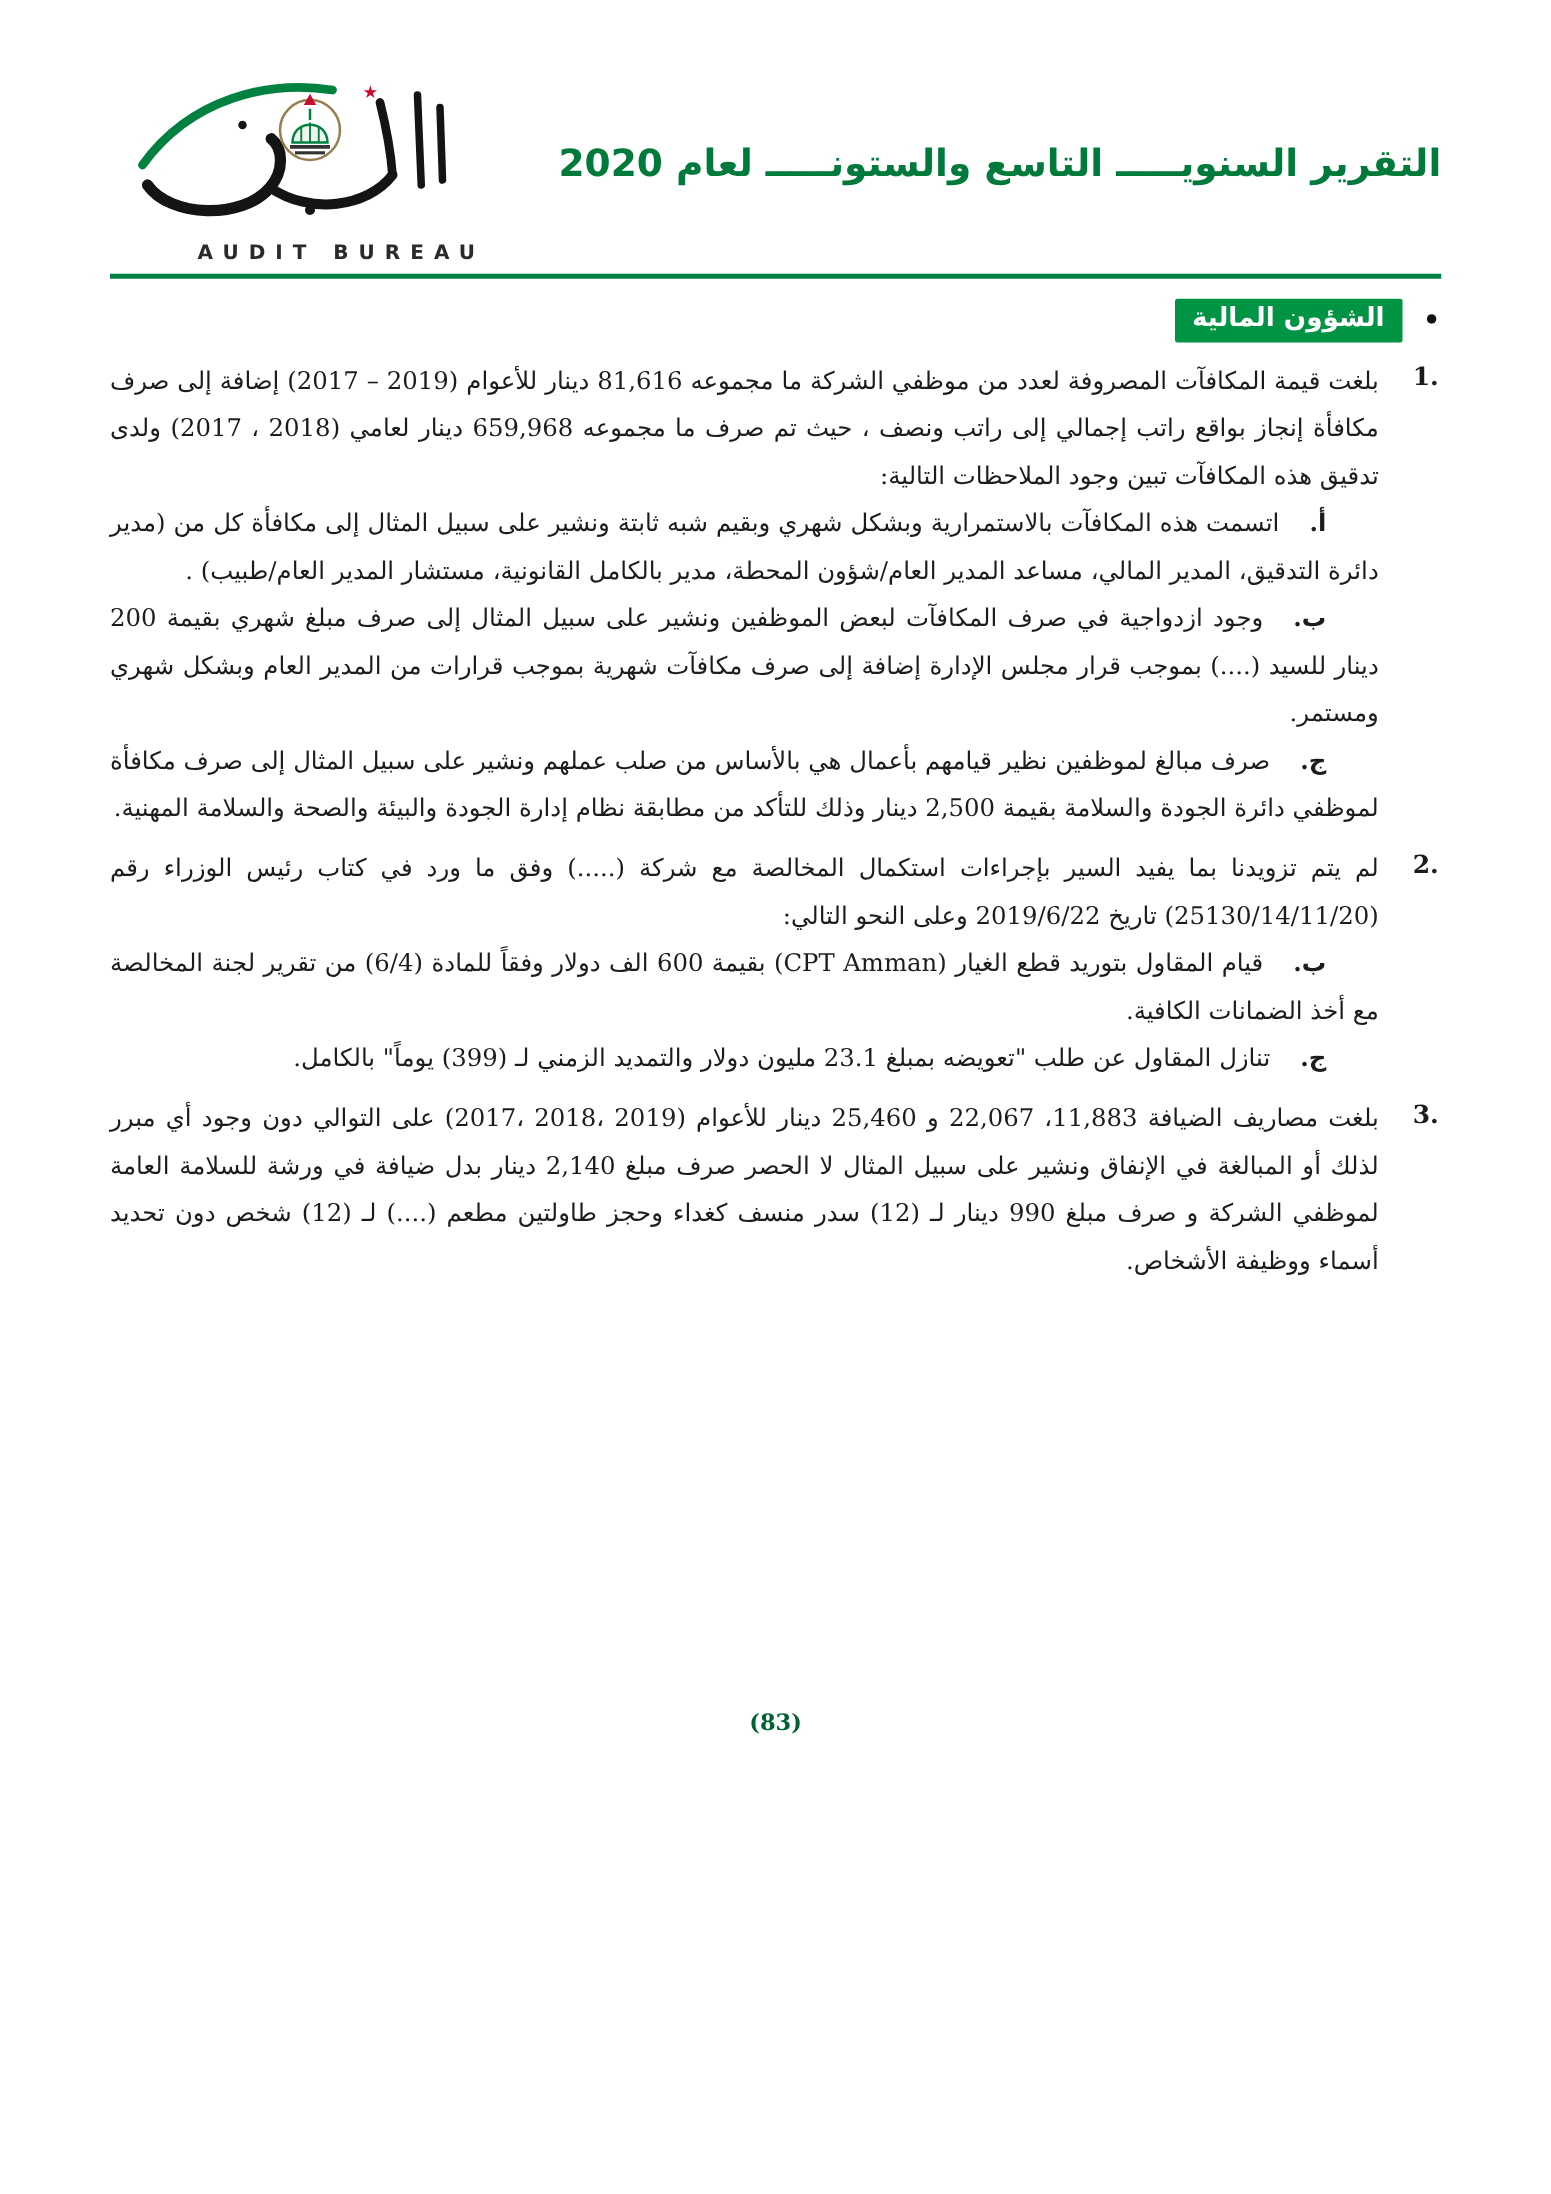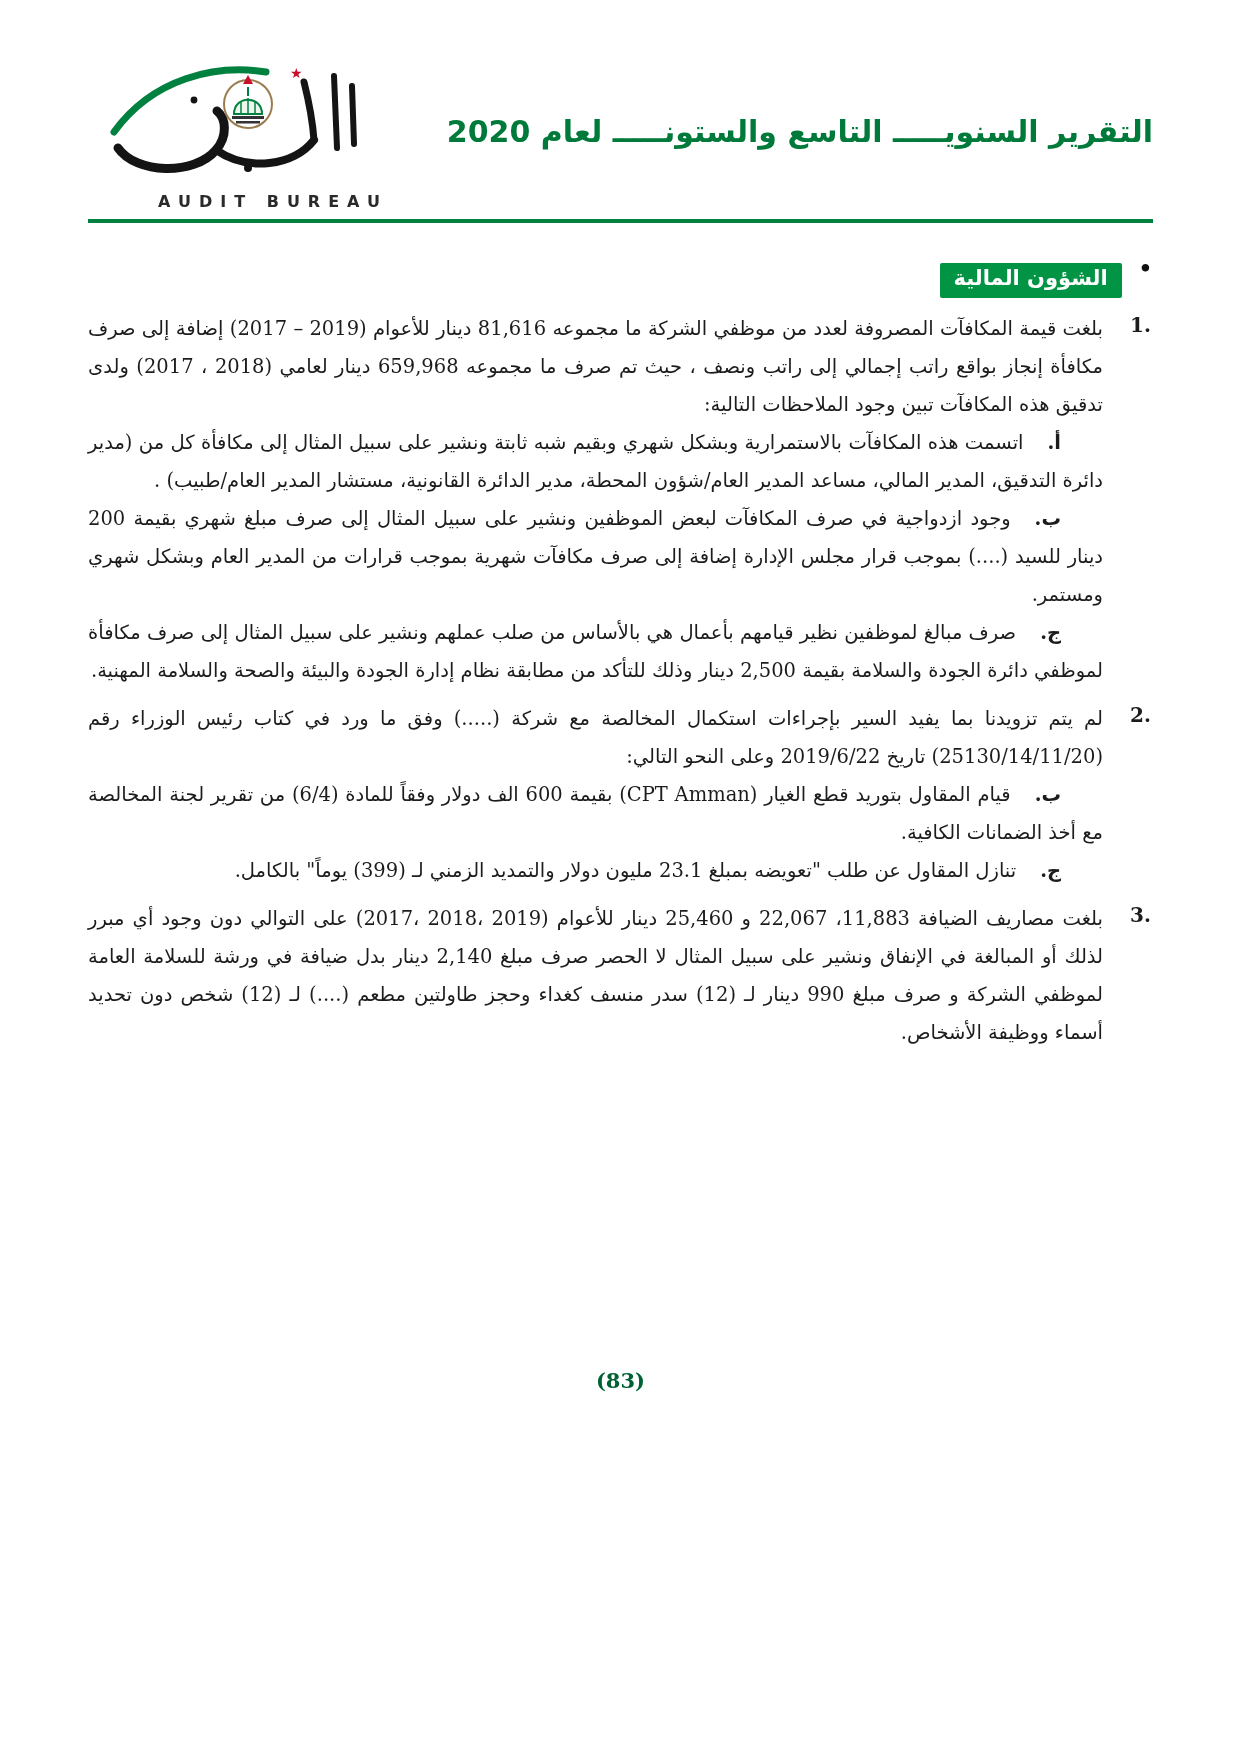--- a/index.html
+++ b/index.html
@@ -9,33 +9,33 @@
   
   .header-row{display:flex;justify-content:space-between;align-items:flex-start;}
   .logo-block{width:300px;text-align:center;}
   .logo-latin{font-family:"DejaVu Sans",sans-serif;font-weight:bold;font-size:16px;letter-spacing:8px;color:#2a2a2a;margin-top:2px;white-space:nowrap;text-align:right;}
   .report-title{direction:rtl;text-align:right;color:#007a3a;font-size:30px;font-weight:bold;margin-top:62px;font-family:"DejaVu Sans",sans-serif;white-space:nowrap;}
   .header-rule{height:4px;background:#00813f;margin-top:8px;}
 
   
   .section-row{direction:rtl;display:flex;align-items:center;gap:16px;margin-top:16px;}
   .section-bullet{font-size:26px;line-height:26px;color:#111;}
-  .section-title{background:#009444;color:#ffffff;font-weight:bold;font-size:21px;line-height:21px;padding:5px 14px 9px 14px;font-family:"DejaVu Sans",sans-serif;border-radius:2px;margin-top:24px;}
+  .section-title{background:#009444;color:#ffffff;font-weight:bold;font-size:21px;line-height:21px;padding:5px 14px 9px 14px;font-family:"DejaVu Sans",sans-serif;border-radius:2px;}
 
   
   .content{direction:rtl;margin-top:12px;}
   .item{position:relative;padding-right:50px;margin-top:10px;}
   .item-num{position:absolute;right:2px;top:3px;font-size:20px;font-weight:bold;direction:ltr;}
   .para{margin:0;font-size:19.5px;line-height:38px;text-align:justify;}
   .para.sub{text-indent:42px;}
   .sub-letter{font-weight:bold;}
   .gap{display:inline-block;width:24px;}
 
   
-  .footer{position:absolute;left:0;top:1368px;width:100%;text-align:center;color:#006233;font-weight:bold;font-size:21px;}
+  .footer{position:absolute;left:0;top:1368px;width:100%;text-align:center;color:#006233;font-weight:bold;font-size:18px;}
 </style>
 </head>
 <body>
 
 <div class="page">
 
   <div class="header">
     <div class="header-row">
       <div class="logo-block">
         <svg width="280" height="134" viewBox="0 0 280 134" aria-hidden="true">
@@ -73,21 +73,21 @@
     <span class="section-bullet">•</span>
     <span class="section-title">الشؤون المالية</span>
   </div>
 
   <div class="content">
 
     <div class="item">
       <span class="item-num">1.</span>
       <p class="para">بلغت قيمة المكافآت المصروفة لعدد من موظفي الشركة ما مجموعه 81,616 دينار للأعوام ‪(2017 – 2019)‬ إضافة إلى صرف مكافأة إنجاز بواقع راتب إجمالي إلى راتب ونصف ، حيث تم صرف ما مجموعه 659,968 دينار لعامي ‪(2017 ، 2018)‬ ولدى تدقيق هذه المكافآت تبين وجود الملاحظات التالية:</p>
       <p class="para sub">
-        <span class="sub-letter">أ.</span><span class="gap"></span><span>اتسمت هذه المكافآت بالاستمرارية وبشكل شهري وبقيم شبه ثابتة ونشير على سبيل المثال إلى مكافأة كل من (مدير دائرة التدقيق، المدير المالي، مساعد المدير العام/شؤون المحطة، مدير الدائرة القانونية، مستشار المدير العام/طبيب) .</span>
+        <span class="sub-letter">أ.</span><span class="gap"></span><span>اتسمت هذه المكافآت بالاستمرارية وبشكل شهري وبقيم شبه ثابتة ونشير على سبيل المثال إلى مكافأة كل من (مدير دائرة التدقيق، المدير المالي، مساعد المدير العام/شؤون المحطة، مدير بالكامل القانونية، مستشار المدير العام/طبيب) .</span>
       </p>
       <p class="para sub">
         <span class="sub-letter">ب.</span><span class="gap"></span><span>وجود ازدواجية في صرف المكافآت لبعض الموظفين ونشير على سبيل المثال إلى صرف مبلغ شهري بقيمة 200 دينار للسيد (....) بموجب قرار مجلس الإدارة إضافة إلى صرف مكافآت شهرية بموجب قرارات من المدير العام وبشكل شهري ومستمر.</span>
       </p>
       <p class="para sub">
         <span class="sub-letter">ج.</span><span class="gap"></span><span>صرف مبالغ لموظفين نظير قيامهم بأعمال هي بالأساس من صلب عملهم ونشير على سبيل المثال إلى صرف مكافأة لموظفي دائرة الجودة والسلامة بقيمة 2,500 دينار وذلك للتأكد من مطابقة نظام إدارة الجودة والبيئة والصحة والسلامة المهنية.</span>
       </p>
     </div>
 
     <div class="item">

